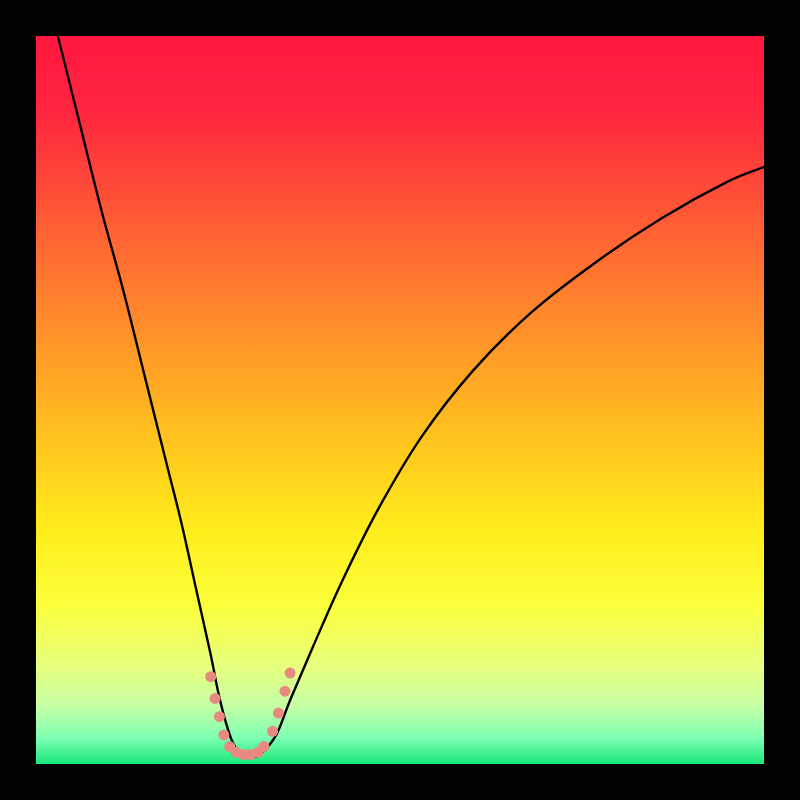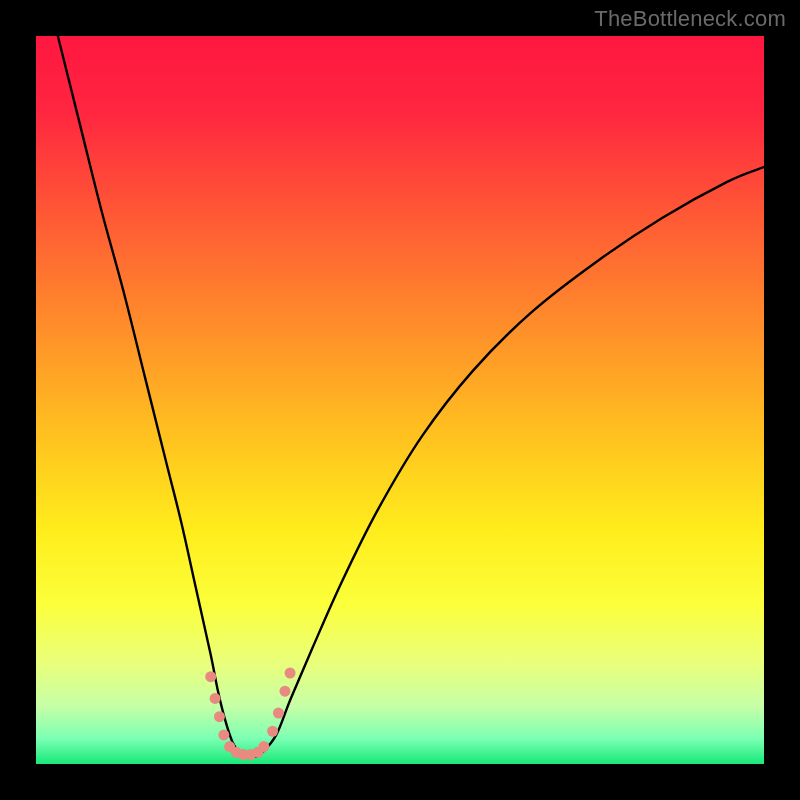--- a/index.html
+++ b/index.html
@@ -90,14 +90,13 @@
           <circle cx="214.76" cy="718.54" r="5.5" fill="#e88a80"></circle>
           <circle cx="222.04" cy="716.35" r="5.5" fill="#e88a80"></circle>
           <circle cx="227.86" cy="710.53" r="5.5" fill="#e88a80"></circle>
           <circle cx="236.60" cy="695.24" r="5.5" fill="#e88a80"></circle>
           <circle cx="242.42" cy="677.04" r="5.5" fill="#e88a80"></circle>
           <circle cx="248.98" cy="655.20" r="5.5" fill="#e88a80"></circle>
           <circle cx="254.07" cy="637.00" r="5.5" fill="#e88a80"></circle>
         </g>
     </svg>
   </div>
-  <div class="watermark">TheBottleneck.com</div>
 </div>
 
 </body></html>

